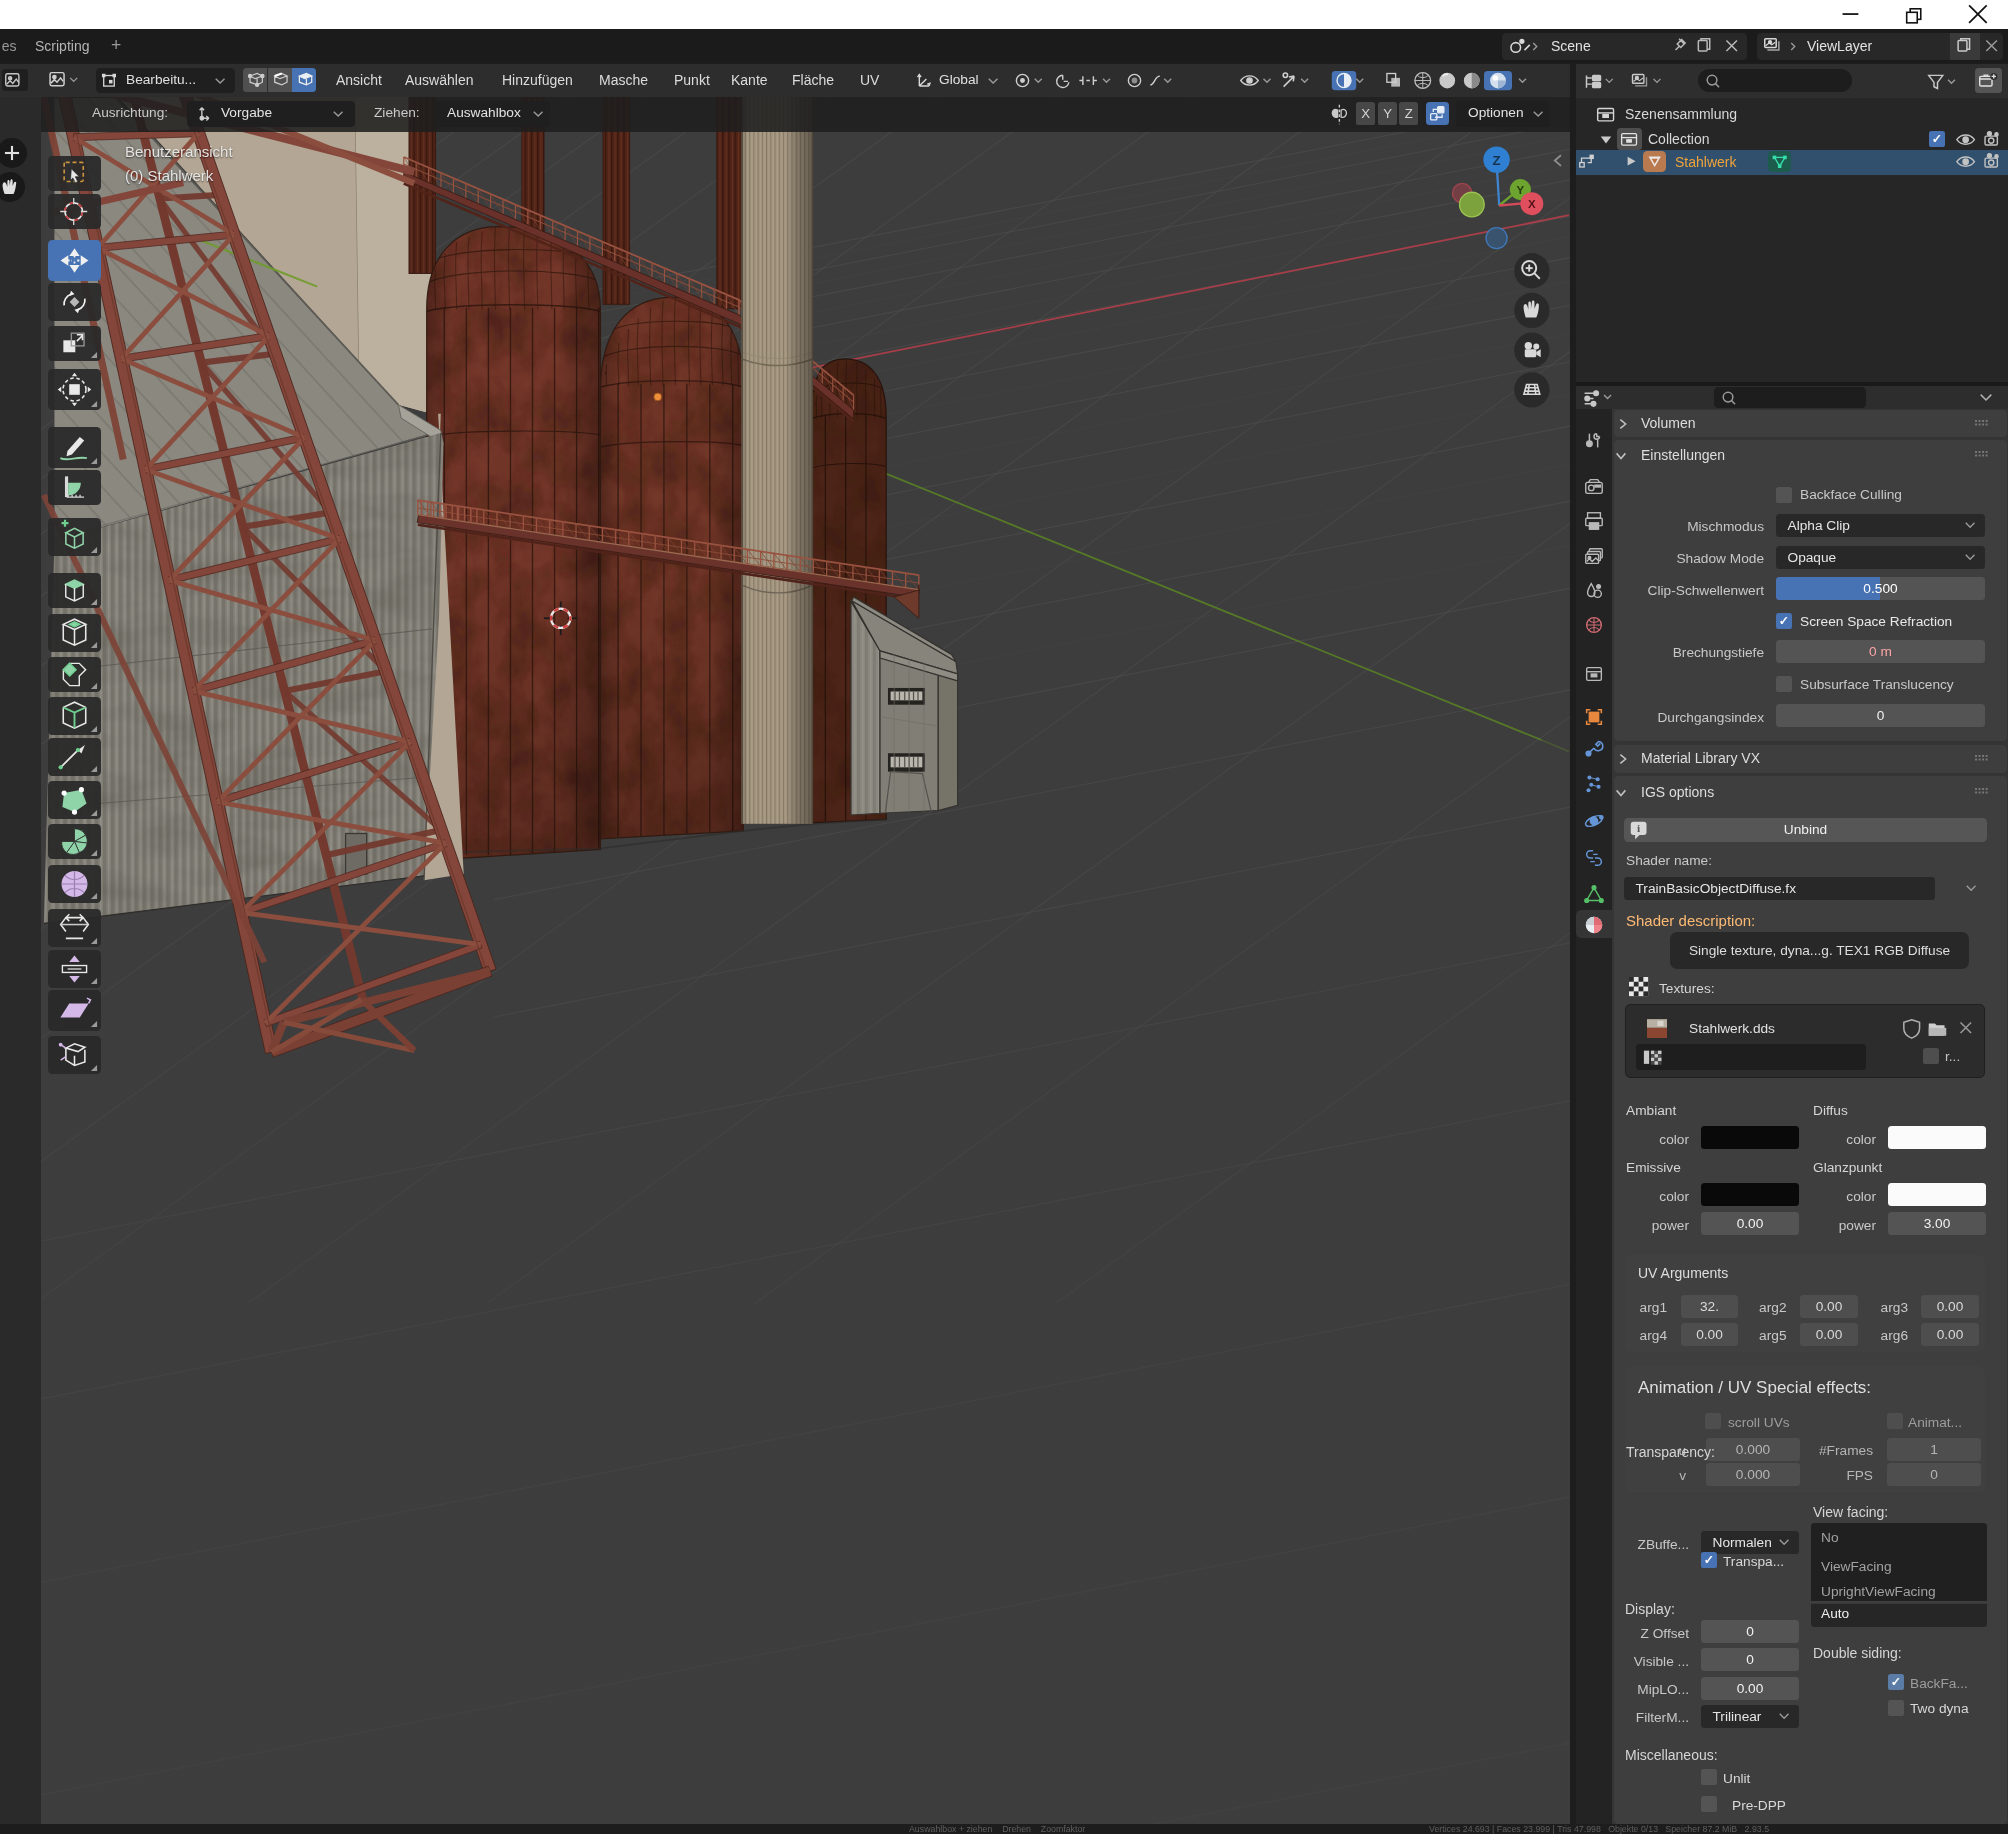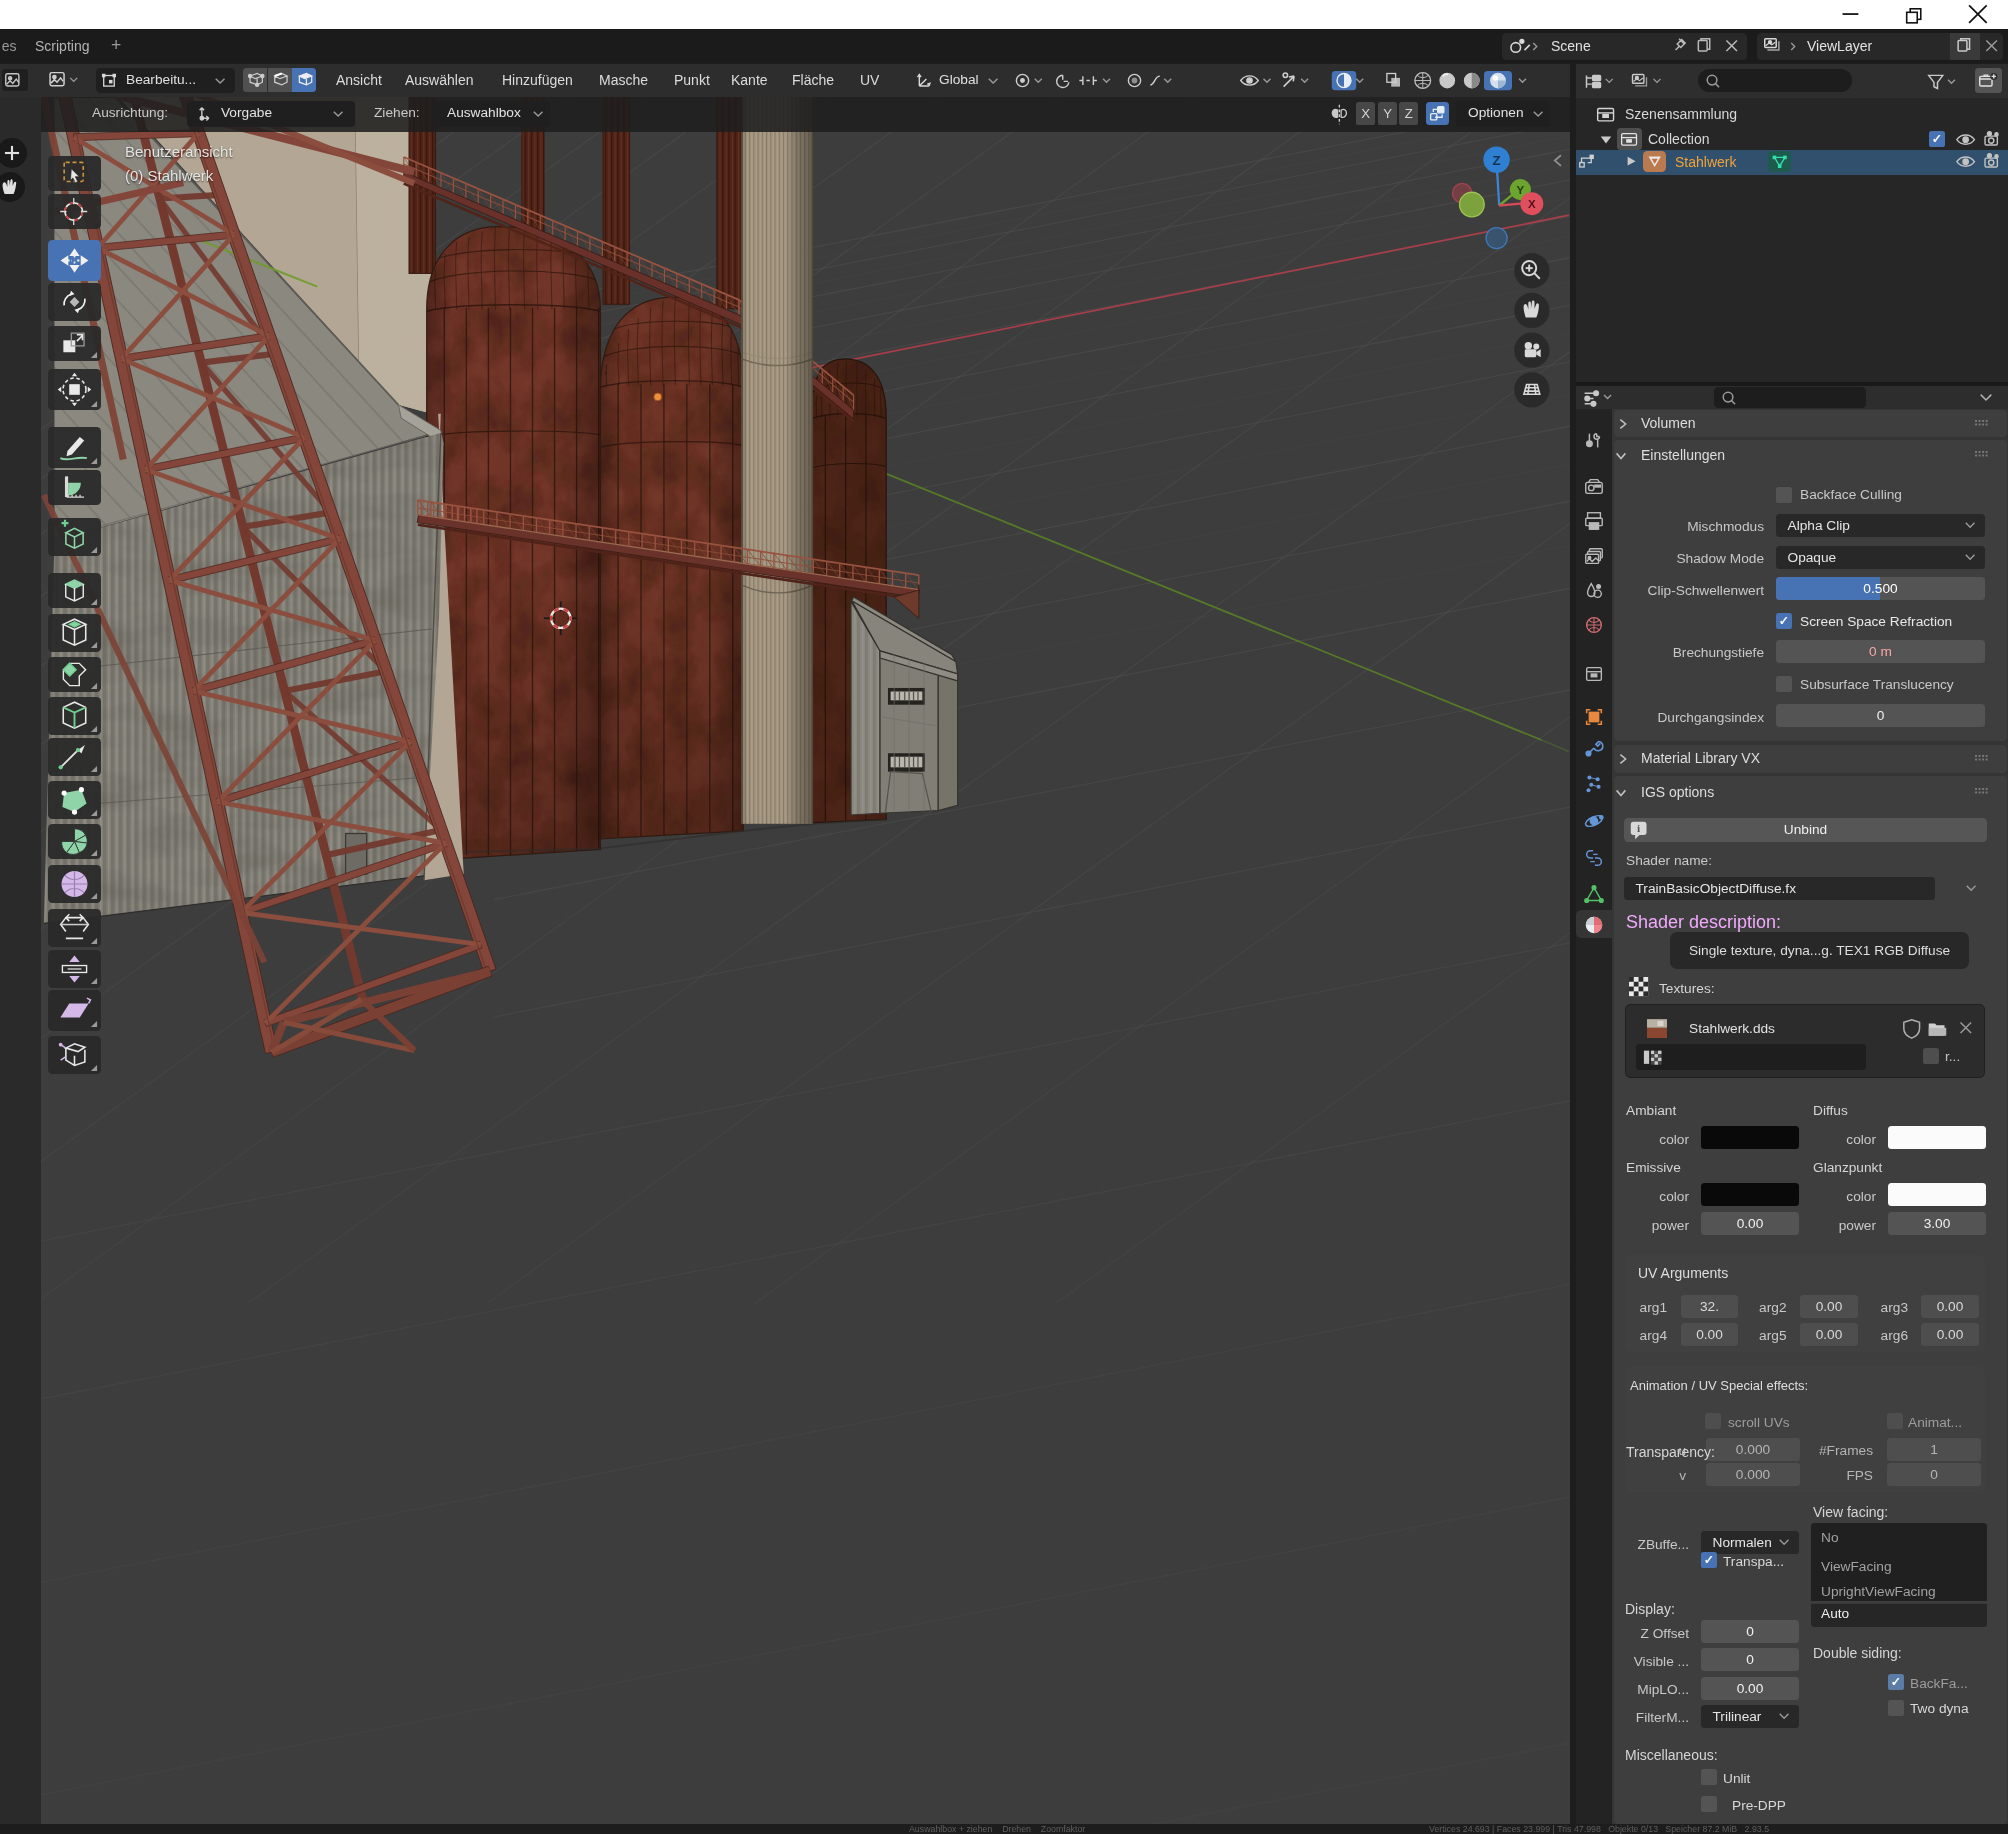--- a/index.html
+++ b/index.html
@@ -1296,21 +1296,21 @@
       <rect x="2" y="2" width="18" height="15" rx="3" fill="#d8d8d8"></rect>
       <path d="M7,17 l0,5 l5,-5" fill="#d8d8d8"></path>
       <text x="11" y="14" font-size="13" font-weight="bold" fill="#565656" text-anchor="middle" font-family="Liberation Serif,serif">i</text>
     </svg>
     <div class="ab" style="left:48px;top:432px;width:363px;text-align:center;line-height:24px;color:#f0f0f0;font-size:13.7px">Unbind</div>
     <div class="tx" style="left:50px;top:467px;color:#c8c8c8;font-size:13.7px">Shader name:</div>
     <div class="drop" style="left:48px;top:491px;width:311px;padding-left:11.5px">TrainBasicObjectDiffuse.fx</div>
     <svg class="ab" style="left:389px;top:498px" width="14" height="10.6" viewBox="0 0 16 12">
       <path d="M2,2 l5,5 l5,-5" fill="none" stroke="#9a9a9a" stroke-width="1.6"></path>
     </svg>
-    <div class="tx" style="left:50px;top:526px;color:#f0abfc;font-size:18px">Shader description:</div>
+    <div class="tx" style="left:50px;top:526px;color:#fdba74;font-size:15px">Shader description:</div>
     <div class="ab" style="left:94px;top:546px;width:299px;height:37px;background:#282828;border-radius:7px;color:#dedede;font-size:13.7px;text-align:center;line-height:37px">Single texture, dyna...g. TEX1 RGB Diffuse</div>
     <svg class="ab" style="left:53px;top:591px" width="20" height="20" viewBox="0 0 23 23">
       <rect width="22" height="22" fill="#e8e8e8"></rect>
       <rect x="0.0" y="0.0" width="5.5" height="5.5" fill="#2b2b2b"></rect>
       <rect x="11.0" y="0.0" width="5.5" height="5.5" fill="#2b2b2b"></rect>
       <rect x="5.5" y="5.5" width="5.5" height="5.5" fill="#2b2b2b"></rect>
       <rect x="16.5" y="5.5" width="5.5" height="5.5" fill="#2b2b2b"></rect>
       <rect x="0.0" y="11.0" width="5.5" height="5.5" fill="#2b2b2b"></rect>
       <rect x="11.0" y="11.0" width="5.5" height="5.5" fill="#2b2b2b"></rect>
       <rect x="5.5" y="16.5" width="5.5" height="5.5" fill="#2b2b2b"></rect>
@@ -1376,21 +1376,21 @@
     <div class="fld" style="left:224px;top:909px;width:58px;background:#4e4e4e;color:#d9d9d9">0.00</div>
     <div class="tx" style="left:103px;top:914px;width:229px;text-align:right;color:#c8c8c8;font-size:13.7px">arg3</div>
     <div class="fld" style="left:345px;top:909px;width:58px;background:#4e4e4e;color:#d9d9d9">0.00</div>
     <div class="tx" style="left:-138px;top:942px;width:229px;text-align:right;color:#c8c8c8;font-size:13.7px">arg4</div>
     <div class="fld" style="left:105px;top:937px;width:57px;background:#4e4e4e;color:#d9d9d9">0.00</div>
     <div class="tx" style="left:-18.5px;top:942px;width:229px;text-align:right;color:#c8c8c8;font-size:13.7px">arg5</div>
     <div class="fld" style="left:224px;top:937px;width:58px;background:#4e4e4e;color:#d9d9d9">0.00</div>
     <div class="tx" style="left:103px;top:942px;width:229px;text-align:right;color:#c8c8c8;font-size:13.7px">arg6</div>
     <div class="fld" style="left:345px;top:937px;width:58px;background:#4e4e4e;color:#d9d9d9">0.00</div>
     <div class="ab" style="left:49px;top:980px;width:360px;height:126px;background:#404040;border-radius:6.2px"></div>
-    <div class="tx" style="left:54px;top:992px;color:#dedede;font-size:13px">Animation / UV Special effects:</div>
+    <div class="tx" style="left:62px;top:992px;color:#dedede;font-size:17px">Animation / UV Special effects:</div>
     <div class="cb" style="left:129px;top:1027px;background:#4e4e4e"></div>
     <div class="tx" style="left:152px;top:1029px;color:#9d9d9d;font-size:13.7px">scroll UVs</div>
     <div class="cb" style="left:311px;top:1027px;background:#4e4e4e"></div>
     <div class="tx" style="left:332px;top:1029px;color:#9d9d9d;font-size:13.7px">Animat...</div>
     <div class="tx" style="left:-119px;top:1057px;width:229px;text-align:right;color:#b5b5b5;font-size:13.7px">u</div>
     <div class="fld" style="left:130px;top:1052px;width:94px;background:#4e4e4e;color:#b5b5b5">0.000</div>
     <div class="tx" style="left:68px;top:1057px;width:229px;text-align:right;color:#b5b5b5;font-size:13.7px">#Frames</div>
     <div class="fld" style="left:311px;top:1052px;width:94px;background:#4e4e4e;color:#b5b5b5">1</div>
     <div class="tx" style="left:-119px;top:1082px;width:229px;text-align:right;color:#b5b5b5;font-size:13.7px">v</div>
     <div class="fld" style="left:130px;top:1077px;width:94px;background:#4e4e4e;color:#b5b5b5">0.000</div>

